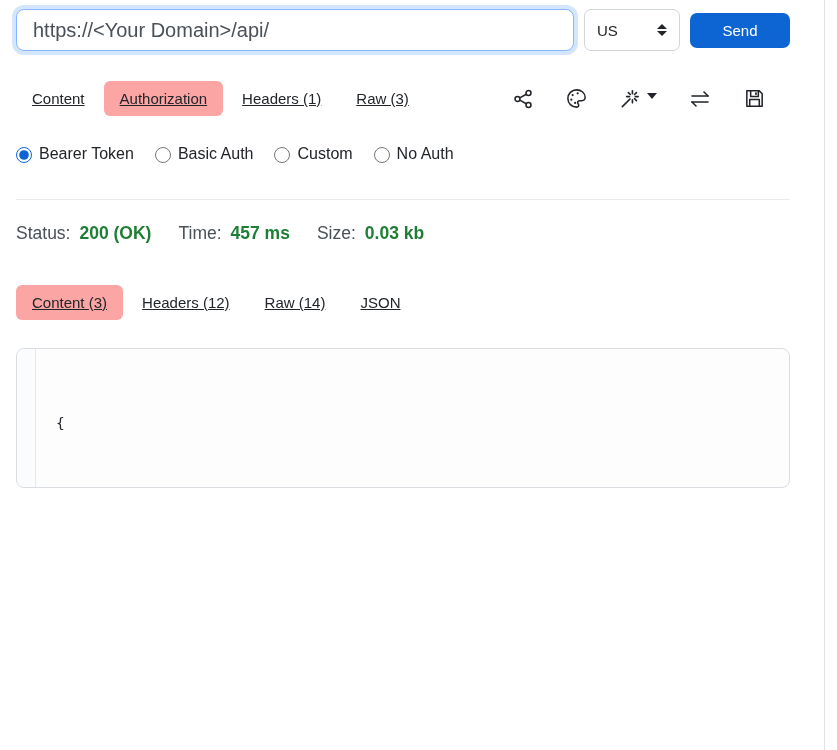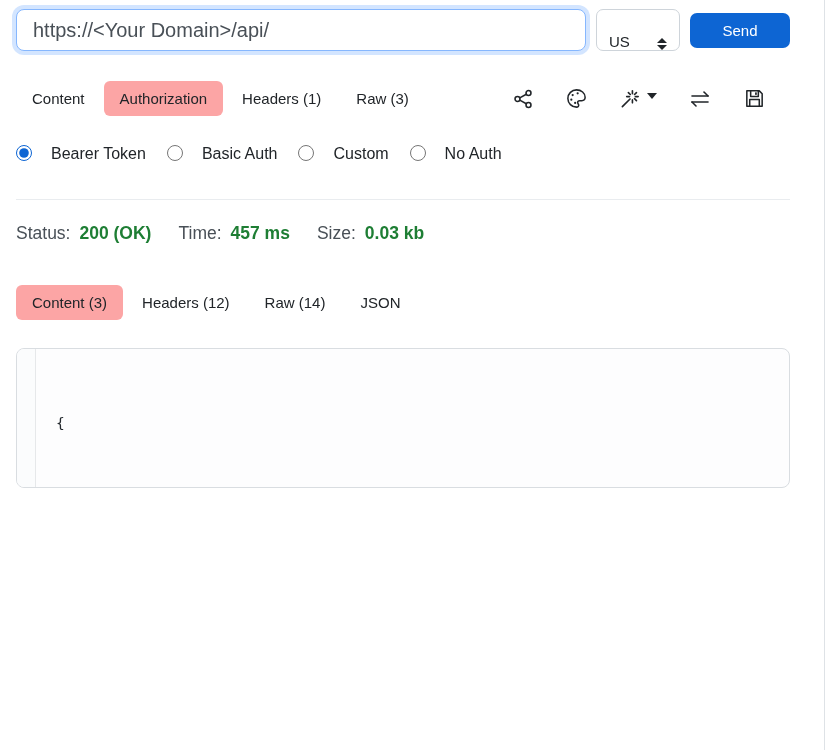--- a/index.html
+++ b/index.html
@@ -21,43 +21,43 @@
     box-shadow: 0 0 0 4px rgba(13,110,253,.18);
     padding: 0 16px; font-size: 20px; color: #495057; outline: none;
     font-family: "Liberation Sans", "DejaVu Sans", sans-serif;
   }
   .select-box {
     height: 42px; border: 1px solid #ced4da; border-radius: 7px; background: #fff;
     display: flex; align-items: center; justify-content: space-between;
     padding: 0 12px; font-size: 15px; color: #212529; cursor: pointer;
   }
   .select-box.method { width: 88px; margin-left: 2px; }
-  .select-box.region { width: 84px; align-items: flex-end; }
+  .select-box.region { width: 96px; }
   .updown { display: inline-flex; flex-direction: column; gap: 2px; }
   .updown i { display:block; width: 0; height: 0; border-left: 5px solid transparent; border-right: 5px solid transparent; }
   .updown .up { border-bottom: 5px solid #212529; }
   .updown .dn { border-top: 5px solid #212529; }
   .send-btn {
     width: 100px; height: 35px; border: none; border-radius: 7px;
     background: #0d65d3; color: #ffffff; font-size: 15px; cursor: pointer;
     font-family: "Liberation Sans", "DejaVu Sans", sans-serif;
   }
 
   
   .tabs-row { display: flex; align-items: center; margin-top: 30px; }
-  .tab { font-size: 15px; color: #212529; padding: 9px 16px; border-radius: 6px; cursor: pointer; margin-right: 3px; white-space: nowrap; }
+  .tab { font-size: 15px; color: #212529; padding: 9px 16px; border-radius: 6px; cursor: pointer; margin-right: 3px; white-space: nowrap; text-decoration: underline; }
   .tab.active { background: #fca5a5; }
   .toolbar { margin-left: auto; display: flex; align-items: center; gap: 31px; padding-right: 24px; }
   .tool-icon { display: inline-flex; align-items: center; cursor: pointer; color: #212529; }
   .tool-icon svg { display: block; }
   .caret-down { width: 0; height: 0; border-left: 5px solid transparent; border-right: 5px solid transparent; border-top: 6px solid #212529; margin-left: 5px; margin-top: -6px; }
 
   
   .auth-options { display: flex; align-items: center; gap: 21px; margin-top: 29px; }
-  .radio-opt { display: flex; align-items: flex-start; gap: 19px; font-size: 16px; color: #212529; cursor: pointer; }
+  .radio-opt { display: flex; align-items: flex-end; gap: 7px; font-size: 16px; color: #212529; cursor: pointer; }
   .radio-opt input { width: 16px; height: 16px; accent-color: #0d65d3; }
 
   
   .panel {
     margin-top: 28px; width: 774px; height: 264px;
     border: 1px solid #dee2e6; border-radius: 8px; padding: 24px 22px 0 24px;
     display: flex;
   }
   .token-label { width: 125px; padding-top: 10px; font-size: 16px; color: #212529; }
   .token-col { flex: 1; }

